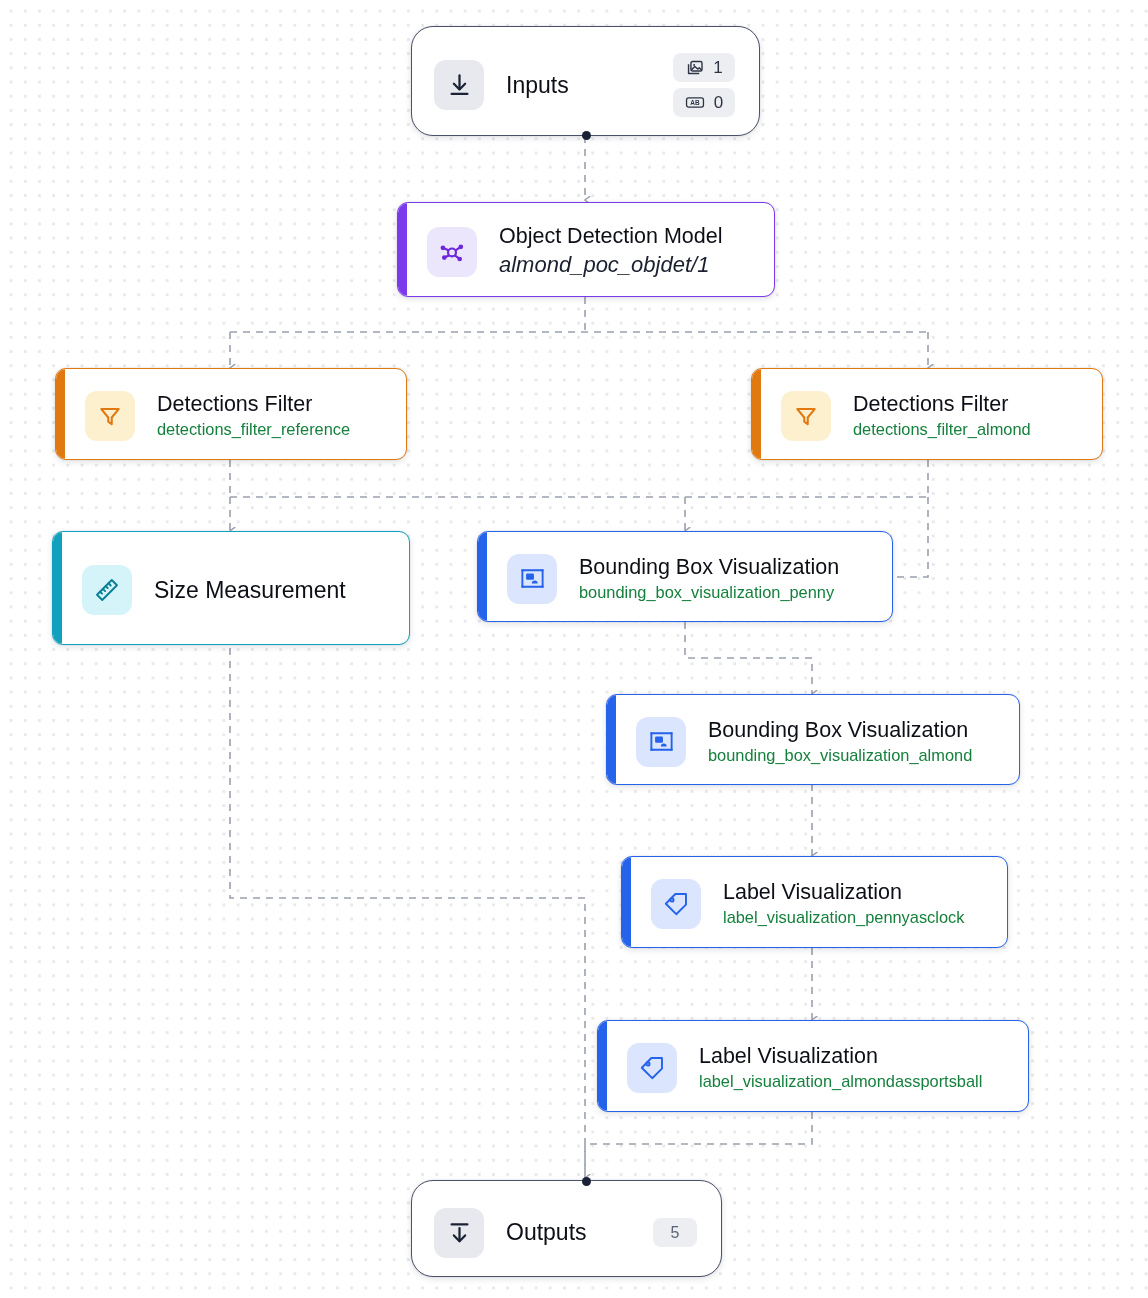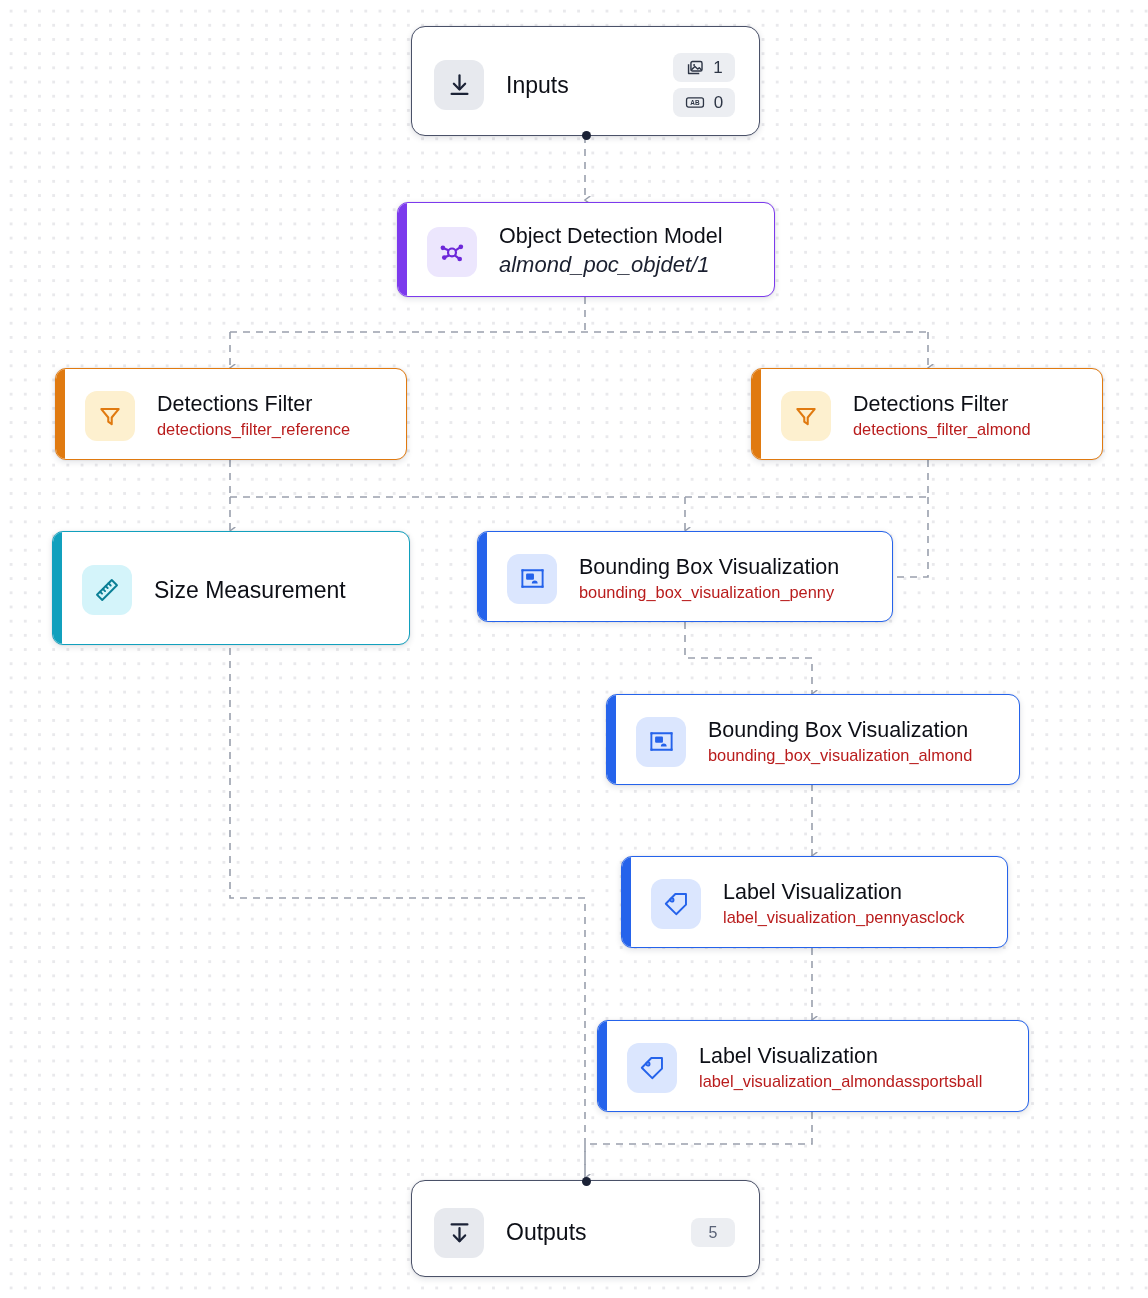--- a/index.html
+++ b/index.html
@@ -30,21 +30,21 @@
     box-sizing: border-box;
     background: #ffffff;
     display: flex;
     align-items: center;
     border-radius: 12px;
     box-shadow: 0 2px 6px rgba(24,32,56,0.13), 0 0 0 0.6px rgba(20,28,50,0.05);
   }
   
   .node.chrome {
     border: 1.3px solid #4a5168;
-    border-radius: 14px;
+    border-radius: 22px;
     padding: 8px 24px 0 22px;
     justify-content: space-between;
   }
   
   .node.accent {
     border-radius: 11px;
     padding: 4px 20px 0 0;
     overflow: hidden;
   }
   .node.accent .accent-bar {
@@ -87,21 +87,21 @@
   }
   .title {
     font-size: 21.5px;
     color: #0d0f16;
     line-height: 1.16;
     white-space: nowrap;
   }
   .title.plain { font-size: 23px; }
   .subtitle {
     font-size: 16.4px;
-    color: #b91c1c;
+    color: #15803d;
     line-height: 1.25;
     margin-top: 2px;
     white-space: nowrap;
   }
   .subtitle.italic { font-style: italic; color: #1b2030; font-size: 22px; }
   .badges {
     display: flex;
     flex-direction: column;
     gap: 6px;
     align-items: flex-end;
@@ -338,21 +338,21 @@
           <circle cx="8.2" cy="8.2" r="1.5"></circle>
         </svg>
       </div>
       <div class="labels">
         <div class="title">Label Visualization</div>
         <div class="subtitle">label_visualization_almondassportsball</div>
       </div>
     </div>
   </div>
 
-  <div class="node chrome" style="left:411px; top:1180px; width:349px; height:97px;">
+  <div class="node chrome" style="left:411px; top:1180px; width:311px; height:97px;">
     <div style="display:flex; align-items:center;">
       <div class="icon-chip gray">
         <svg width="27" height="27" viewBox="0 0 24 24" fill="none" stroke="#1b2236" stroke-width="2" stroke-linecap="round" stroke-linejoin="round">
           <path d="M5 4.8 L19 4.8"></path>
             <path d="M12 8 L12 19.6"></path>
             <path d="M7 14.6 L12 19.8 L17 14.6"></path>
         </svg>
       </div>
       <div class="labels">
         <div class="title plain">Outputs</div>

